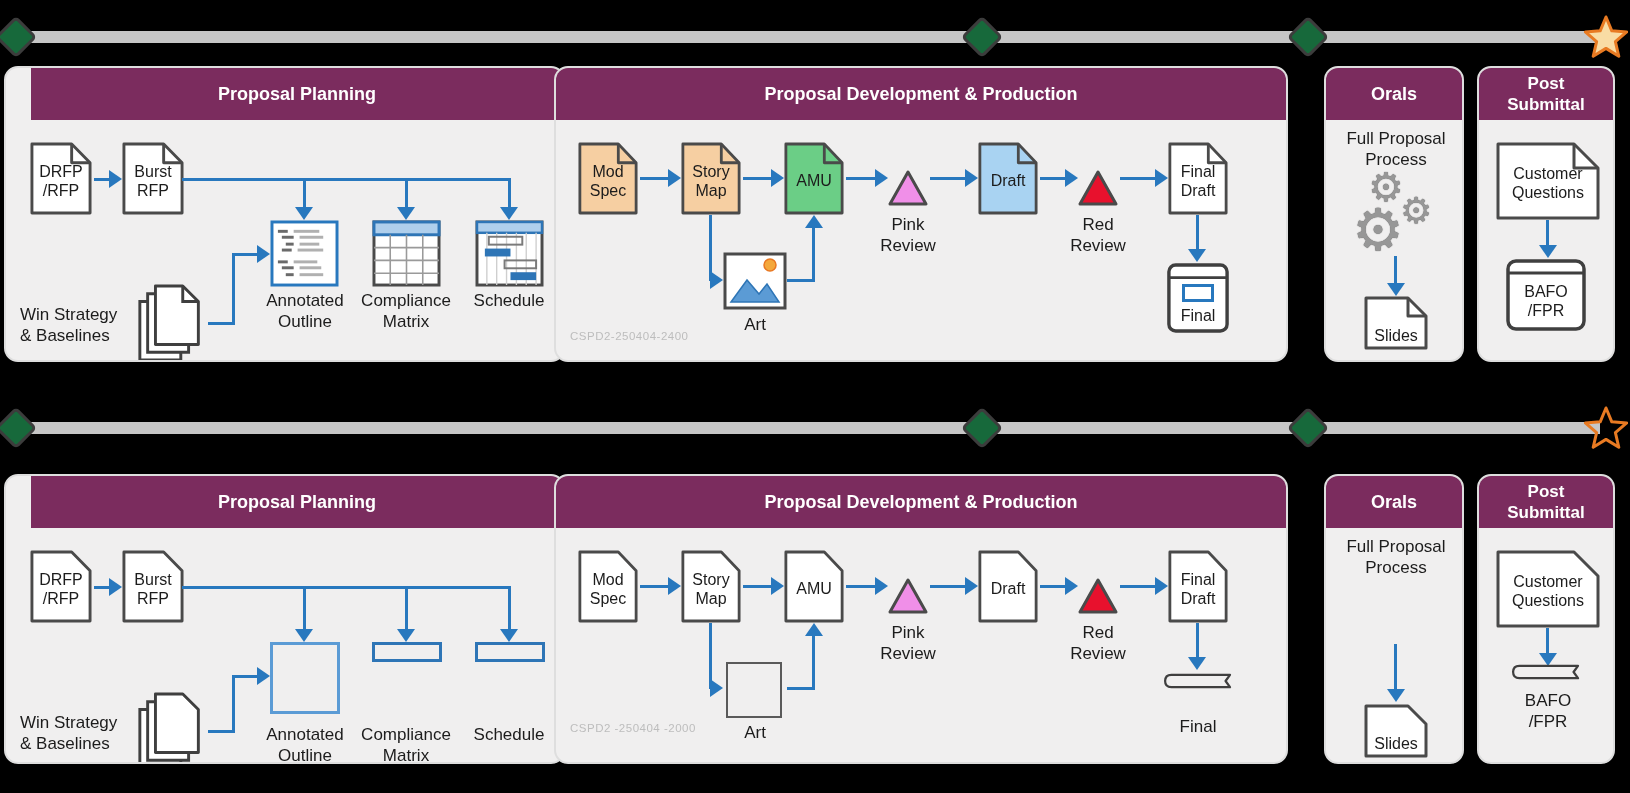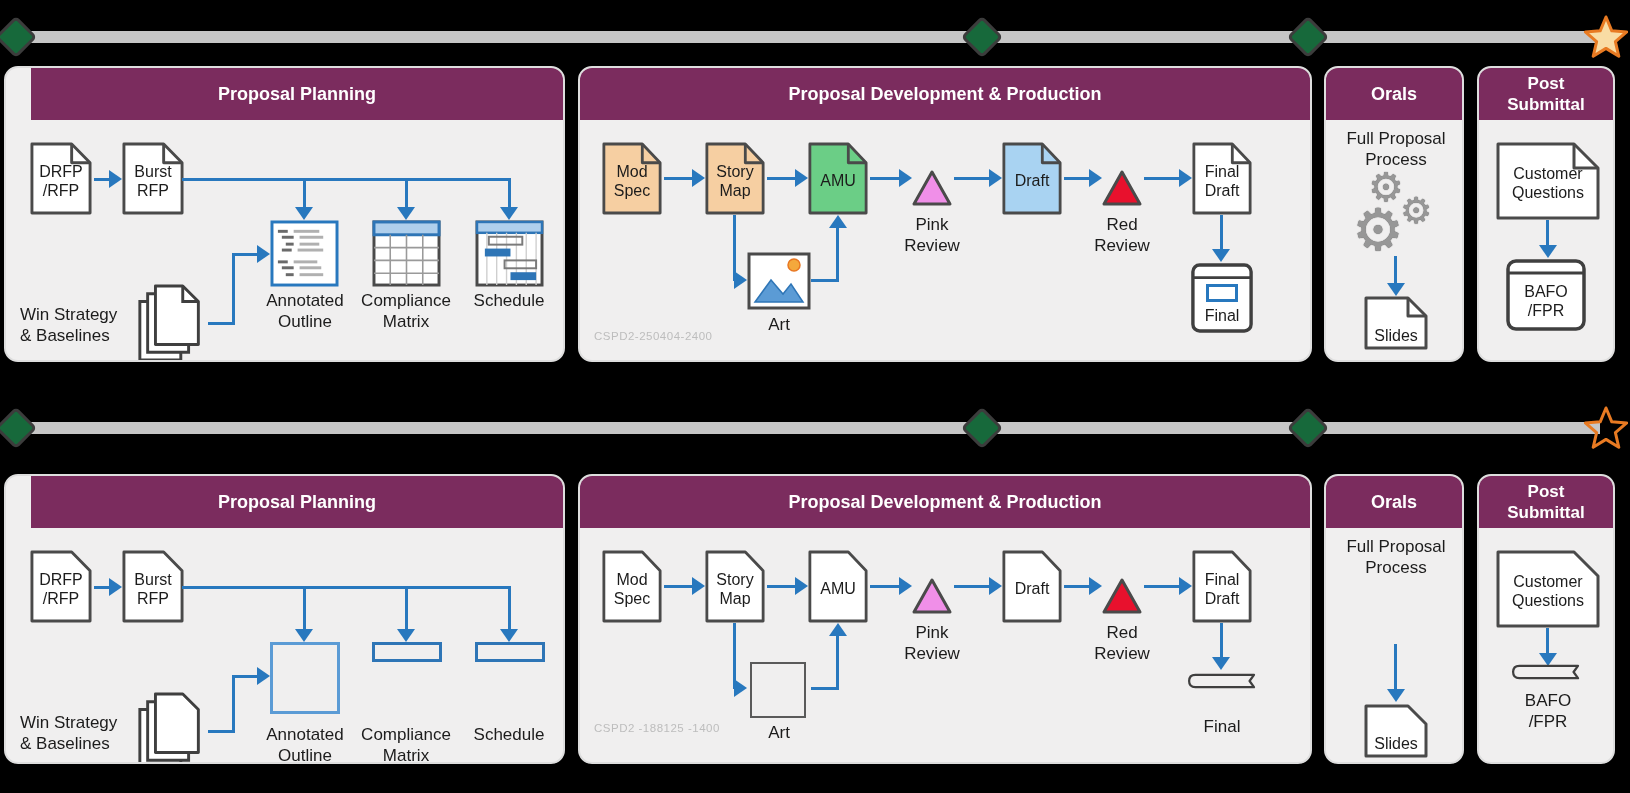--- a/index.html
+++ b/index.html
@@ -18,21 +18,21 @@
   .star-poly{fill:#f9dca4;stroke:#e87a22;stroke-width:3;stroke-linejoin:round;}
   .variant-simple .star-poly{fill:none;}
 
   
   .panels{position:absolute;left:0;top:66px;width:1630px;height:296px;}
   .variant-simple .panels{top:83px;height:290px;}
   .panel{position:absolute;top:0;height:296px;background:#f0efef;border:2px solid #dedede;
          border-radius:14px;box-sizing:border-box;overflow:hidden;}
   .variant-simple .panel{height:290px;}
   .p-planning{left:4px;width:561px;padding-left:25px;}
-  .p-dev{left:578px;width:734px;}
+  .p-dev{left:554px;width:734px;}
   .p-orals{left:1324px;width:140px;}
   .p-post{left:1477px;width:138px;}
   .panel-header{height:52px;background:#7b2c5e;color:#fff;font-weight:bold;font-size:18px;
          display:flex;flex-direction:column;align-items:center;justify-content:center;
          line-height:21px;text-align:center;}
   .p-post .panel-header{font-size:17px;}
 
   
   :root{--blue:#2878be;--ink:#4a4a4a;}
   .abs{position:absolute;}
@@ -590,21 +590,21 @@
       <div class="ln vl" style="left:640px;top:147px;height:34px;"></div>
       <div class="ah ah-d" style="left:632px;top:181px;"></div>
 
       <svg class="abs simple-only" style="left:606px;top:197px;" width="72" height="16" viewBox="0 0 78 18">
         <path d="M9 2 H75 L70 9 L75 16 H9 C4 16 2 13 2 9 C2 5 4 2 9 2 Z" fill="#f0efef" stroke="#3f3f3f" stroke-width="2.5" stroke-linejoin="round"></path>
       </svg>
       <div class="lbl simple-only" style="left:607px;top:240px;width:70px;">
         <div>Final</div>
       </div>
 
-      <div class="watermark">CSPD2 -188125 -1400</div>
+      <div class="watermark">CSPD2 -250404 -2000</div>
     </div>
 
     <div class="panel p-orals">
       <div class="panel-header">
         <span>Orals</span>
       </div>
       <div class="lbl" style="left:4px;top:60px;width:132px;">
         <div>Full Proposal</div>
             <div>Process</div>
       </div>

